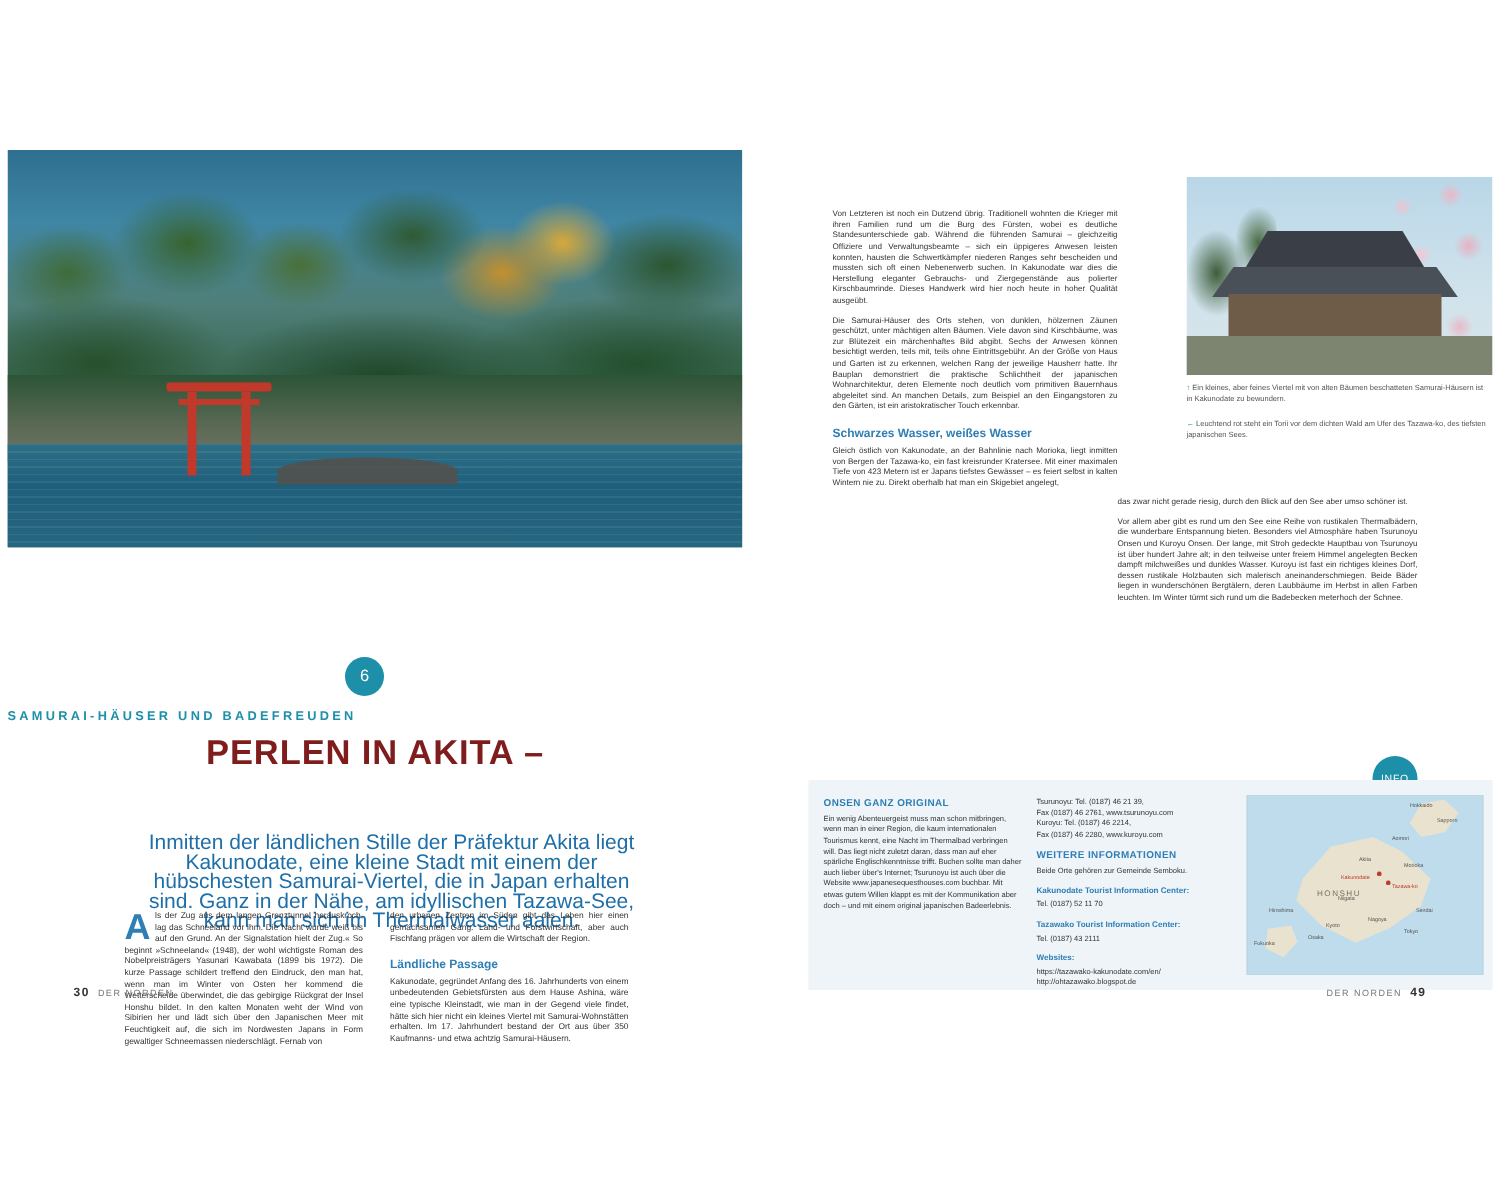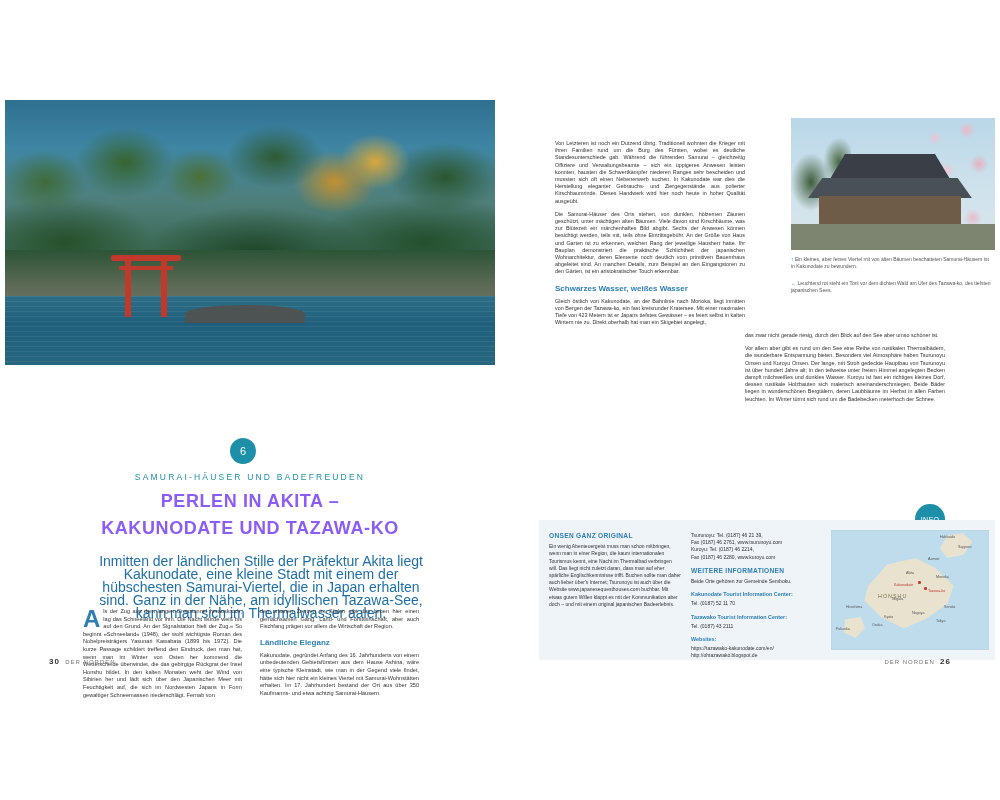--- a/index.html
+++ b/index.html
@@ -31,24 +31,24 @@
   .torii{position:absolute;left:110px;top:155px;width:62px;height:62px;}
   .torii .tbar1{position:absolute;left:-4px;top:0;width:70px;height:6px;background:#c0392b;border-radius:2px;}
   .torii .tbar2{position:absolute;left:4px;top:11px;width:54px;height:4px;background:#c0392b;}
   .torii .tleg{position:absolute;top:6px;width:6px;height:56px;background:#c0392b;}
   .torii .tleg.l{left:10px;}
   .torii .tleg.r{right:10px;}
   .hero-rock{position:absolute;left:180px;top:205px;width:120px;height:18px;background:#55504a;border-radius:50% 50% 0 0;opacity:.85;}
 
   .badge-circle{position:absolute;left:225px;top:338px;width:26px;height:26px;border-radius:50%;
      background:#1d8fa8;color:#fff;display:flex;align-items:center;justify-content:center;font-size:11px;}
-  .kicker{position:absolute;left:0;top:372px;width:490px;text-align:center;color:#1d8fa8;
-     font-size:8.5px;letter-spacing:2.2px;}
-  .headline{position:absolute;left:20px;top:388px;width:450px;text-align:center;color:#8b5cf6;
-     font-size:18px;line-height:27px;letter-spacing:.6px;font-weight:bold;}
+  .kicker{position:absolute;left:0;top:372px;width:490px;color:#1d8fa8;
+     font-size:8.5px;letter-spacing:2.2px;font-weight:bold;}
+  .headline{position:absolute;left:20px;top:388px;width:450px;text-align:center;color:#7f1d1d;
+     font-size:23px;line-height:27px;letter-spacing:.6px;font-weight:bold;}
   .standfirst{position:absolute;left:88px;top:455px;width:336px;text-align:center;color:#1e6fa8;
      font-size:14px;line-height:13px;}
 
   .body-cols{position:absolute;left:78px;top:508px;width:336px;display:flex;gap:18px;}
   .col{width:159px;}
   .col p{margin:0 0 7px 0;font-size:5.6px;line-height:7.6px;text-align:justify;color:#333;}
   .dropcap{float:left;font-size:24px;line-height:19px;padding:1px 3px 0 0;color:#2f7fb5;font-weight:bold;}
   .sub-blue{color:#2f7fb5;font-size:8px;font-weight:bold;margin:4px 0 5px;}
 
   
@@ -126,31 +126,30 @@
         <div class="tleg l"></div>
         <div class="tleg r"></div>
       </div>
       <div class="hero-rock"></div>
     </div>
 
     <div class="badge-circle">6</div>
     <div class="kicker">SAMURAI-HÄUSER UND BADEFREUDEN</div>
     <div class="headline">
       <div>PERLEN IN AKITA –</div>
-      <div>KAKUNODATE UND TAZAWA-KO</div>
     </div>
     <div class="standfirst">Inmitten der ländlichen Stille der Präfektur Akita liegt Kakunodate, eine kleine Stadt mit einem der hübschesten Samurai-Viertel, die in Japan erhalten sind. Ganz in der Nähe, am idyllischen Tazawa-See, kann man sich im Thermalwasser aalen.</div>
 
     <div class="body-cols">
       <div class="col">
         <p><span class="dropcap">A</span><span>ls der Zug aus dem langen Grenztunnel herauskroch, lag das Schneeland vor ihm. Die Nacht wurde weiß bis auf den Grund. An der Signalstation hielt der Zug.« So beginnt »Schneeland« (1948), der wohl wichtigste Roman des Nobelpreisträgers Yasunari Kawabata (1899 bis 1972). Die kurze Passage schildert treffend den Eindruck, den man hat, wenn man im Winter von Osten her kommend die Wetterscheide überwindet, die das gebirgige Rückgrat der Insel Honshu bildet. In den kalten Monaten weht der Wind von Sibirien her und lädt sich über den Japanischen Meer mit Feuchtigkeit auf, die sich im Nordwesten Japans in Form gewaltiger Schneemassen niederschlägt. Fernab von</span></p>
       </div>
       <div class="col">
         <p>den urbanen Zentren im Süden gibt das Leben hier einen gemächsamen Gang. Land- und Forstwirtschaft, aber auch Fischfang prägen vor allem die Wirtschaft der Region.</p>
-        <div class="sub-blue">Ländliche Eleganz</div>
+        <div class="sub-blue">Ländliche Passage</div>
         <p>Kakunodate, gegründet Anfang des 16. Jahrhunderts von einem unbedeutenden Gebietsfürsten aus dem Hause Ashina, wäre eine typische Kleinstadt, wie man in der Gegend viele findet, hätte sich hier nicht ein kleines Viertel mit Samurai-Wohnstätten erhalten. Im 17. Jahrhundert bestand der Ort aus über 350 Kaufmanns- und etwa achtzig Samurai-Häusern.</p>
       </div>
     </div>
 
     <div class="folio folio-left">
       <span class="folio-num">30</span>
       &nbsp;<span>DER NORDEN</span>
     </div>
   </div>
 
@@ -232,16 +231,16 @@
         <div class="map-lbl" style="left:126px;top:14px;">Sapporo</div>
         <div class="map-lbl" style="left:62px;top:52px;color:#c0392b;">Kakunodate</div>
         <div class="map-lbl" style="left:96px;top:58px;color:#c0392b;">Tazawa-ko</div>
         <div class="map-dot" style="left:86px;top:50px;"></div>
         <div class="map-dot" style="left:92px;top:56px;"></div>
       </div>
     </div>
 
     <div class="folio folio-right">
       <span>DER NORDEN</span>&nbsp;
-      <span class="folio-num">26</span>
+      <span class="folio-num">49</span>
     </div>
   </div>
 </div>
 
 </body></html>

